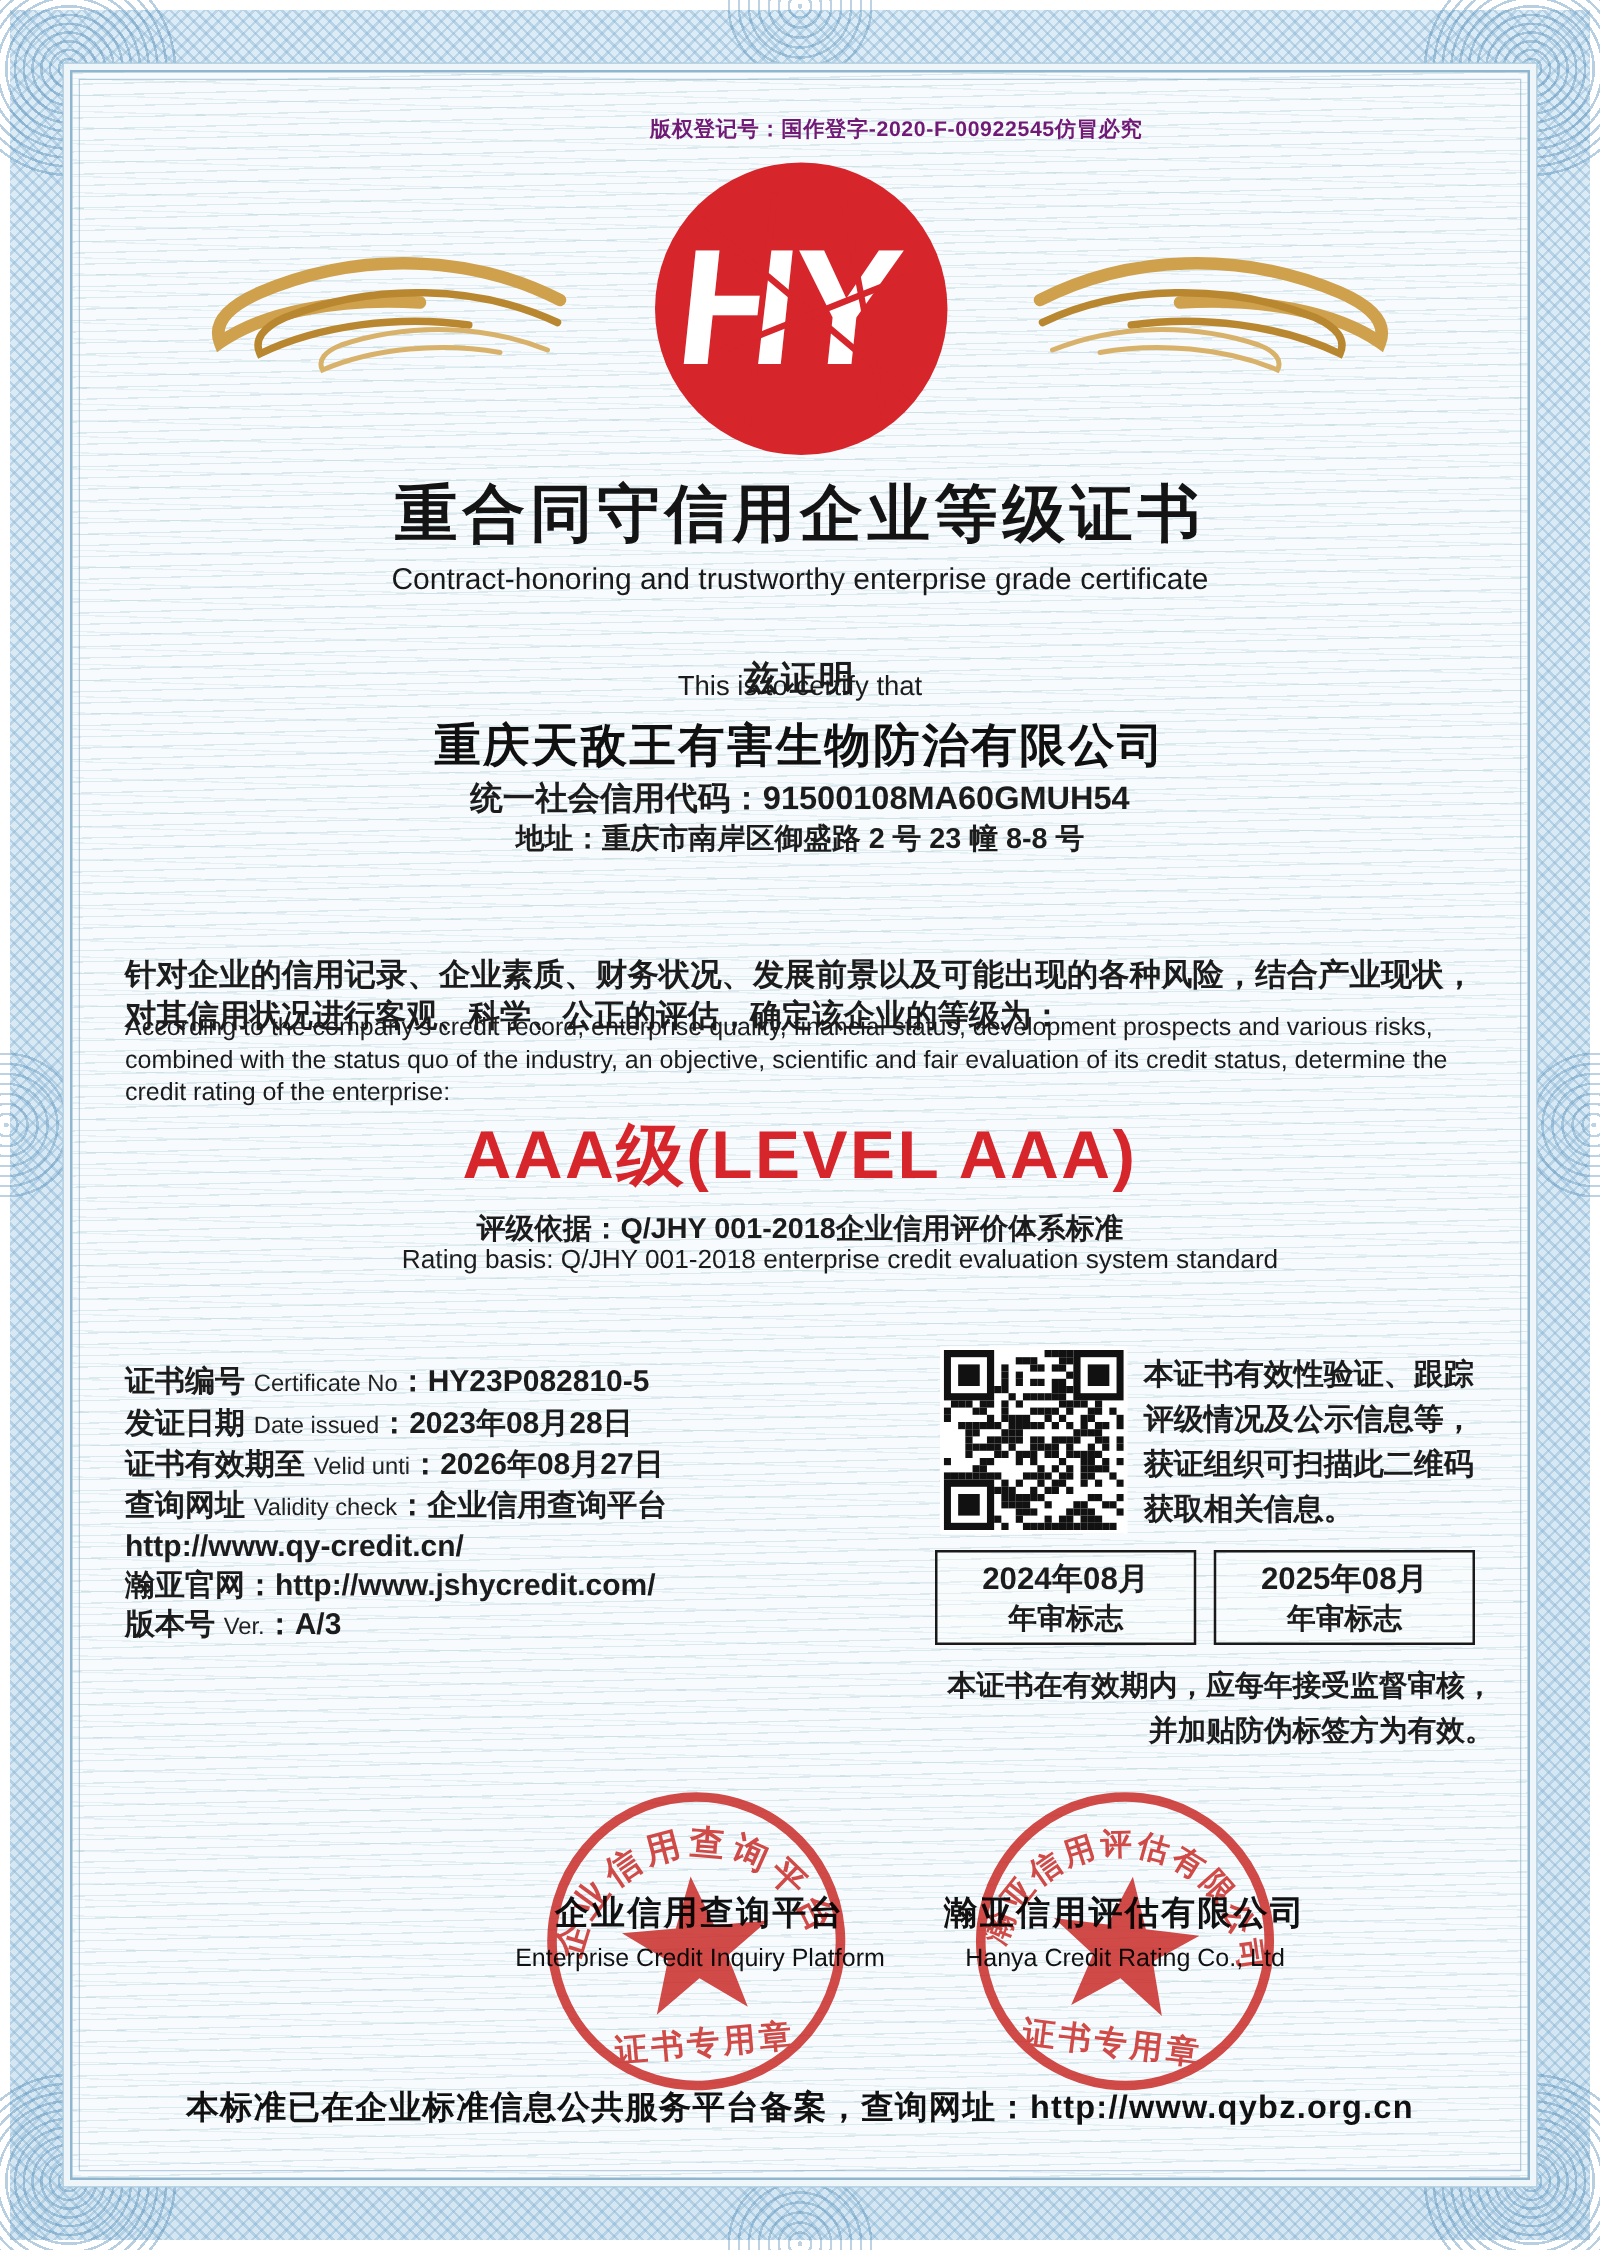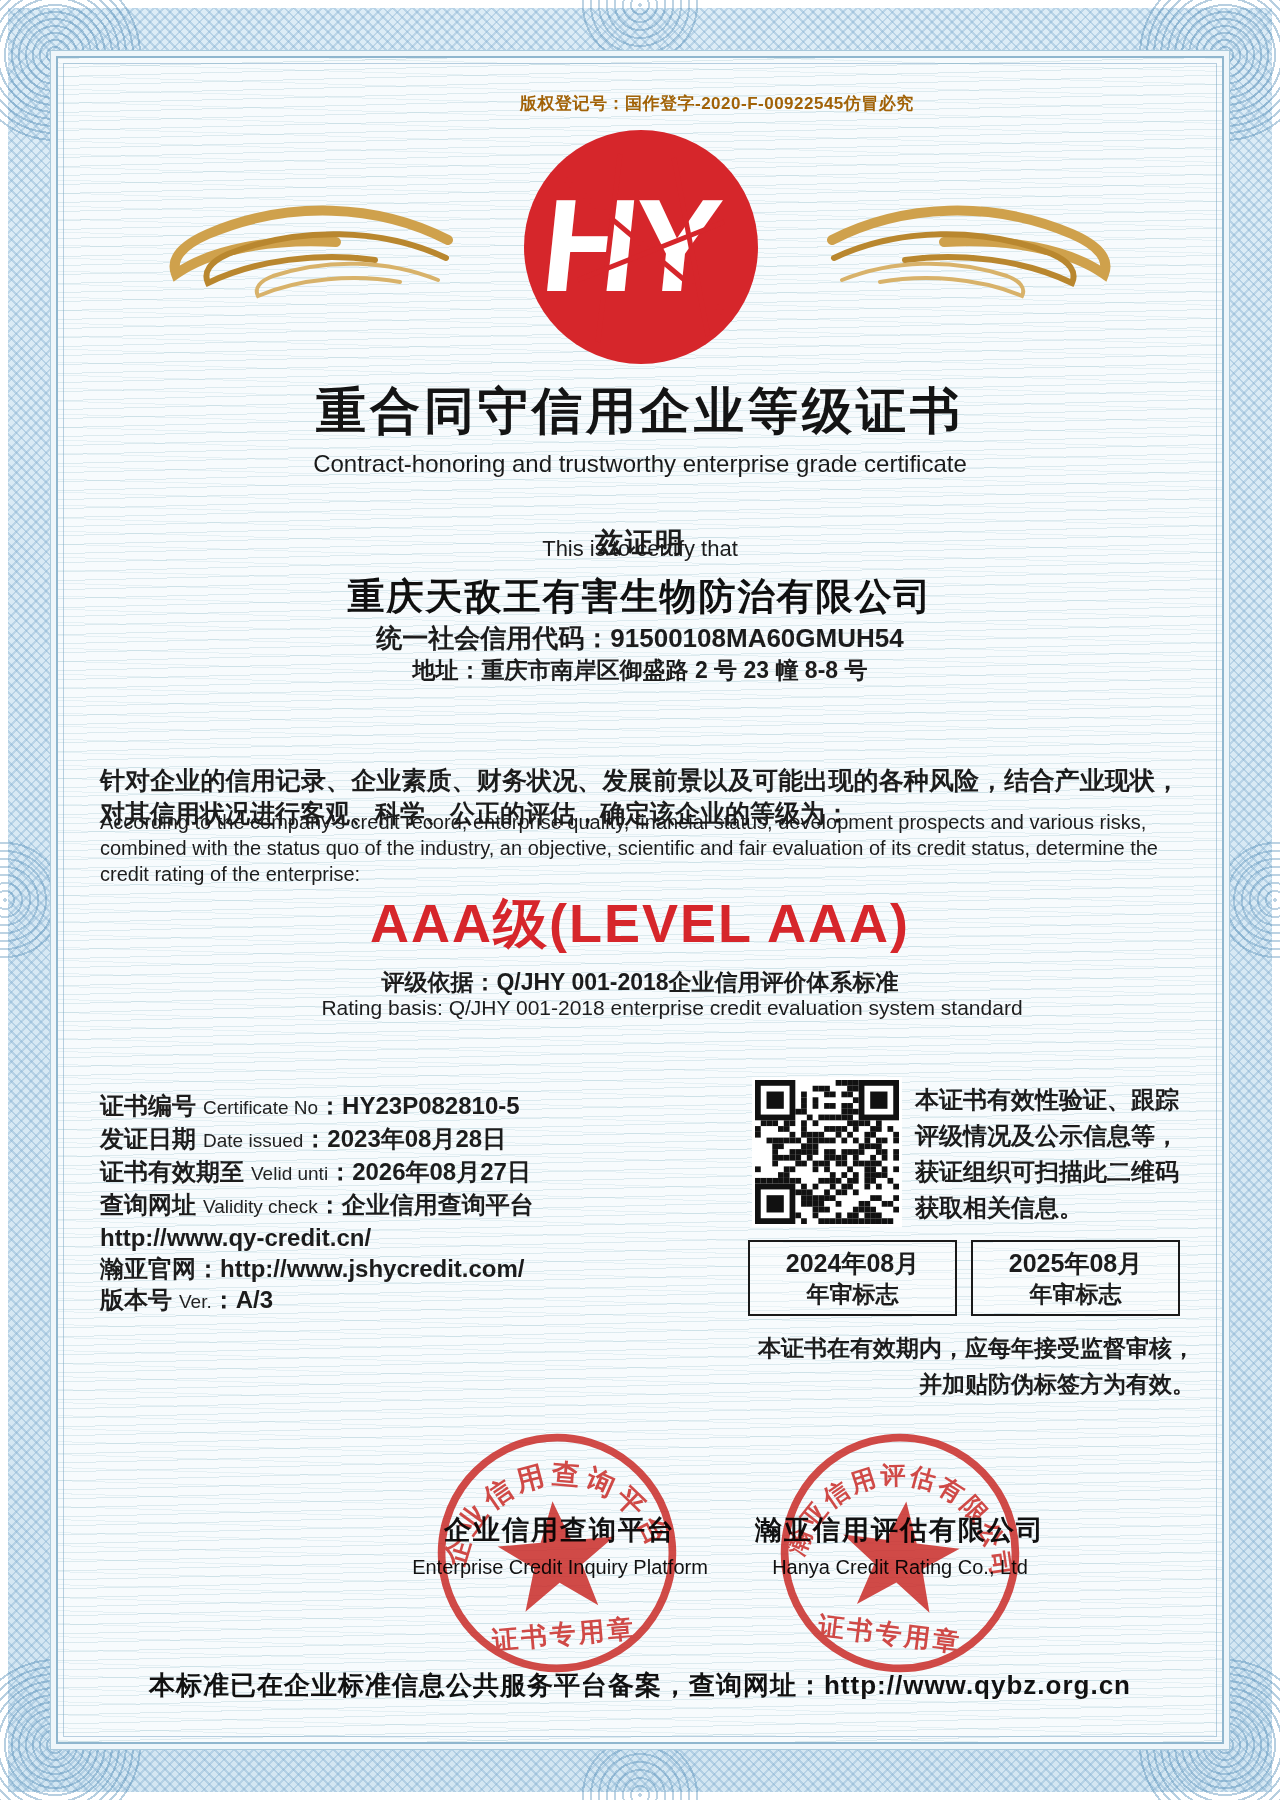--- a/index.html
+++ b/index.html
@@ -42,21 +42,21 @@
   .inner-panel::after{
     content:"";position:absolute;inset:0;pointer-events:none;
     background:
       repeating-linear-gradient(178.6deg, rgba(110,165,180,.20) 0 1px, rgba(255,255,255,0) 1px 9px),
       repeating-linear-gradient(181.7deg, rgba(120,175,190,.14) 0 1px, rgba(255,255,255,0) 1px 13px);
   }
   .content{position:absolute;inset:0;z-index:3;}
   .abs{position:absolute;}
   .centered{left:0;width:1280px;text-align:center;}
   
-  .copyright{top:92px;left:520px;font-size:17px;font-weight:600;color:#a16207;letter-spacing:.5px;}
+  .copyright{top:92px;left:520px;font-size:17px;font-weight:600;color:#701a75;letter-spacing:.5px;}
   .hy-logo{left:522px;top:128px;width:238px;height:238px;}
   .flourish{top:192px;width:310px;height:120px;}
   .flourish-left{left:148px;}
   .flourish-right{left:822px;transform:scaleX(-1);}
   .title-zh{top:378px;font-size:50px;font-weight:700;letter-spacing:4px;color:#141414;}
   .title-en{top:450px;font-size:24px;font-weight:500;color:#1a1a1a;}
   .certify-zh{top:500px;font-size:28px;font-weight:600;letter-spacing:2px;margin-top:24px;}
   .certify-en{top:536px;font-size:22px;}
   .company{top:572px;font-size:37px;font-weight:800;letter-spacing:2px;color:#101010;}
   .credit-code{top:621px;font-size:26px;font-weight:600;}

